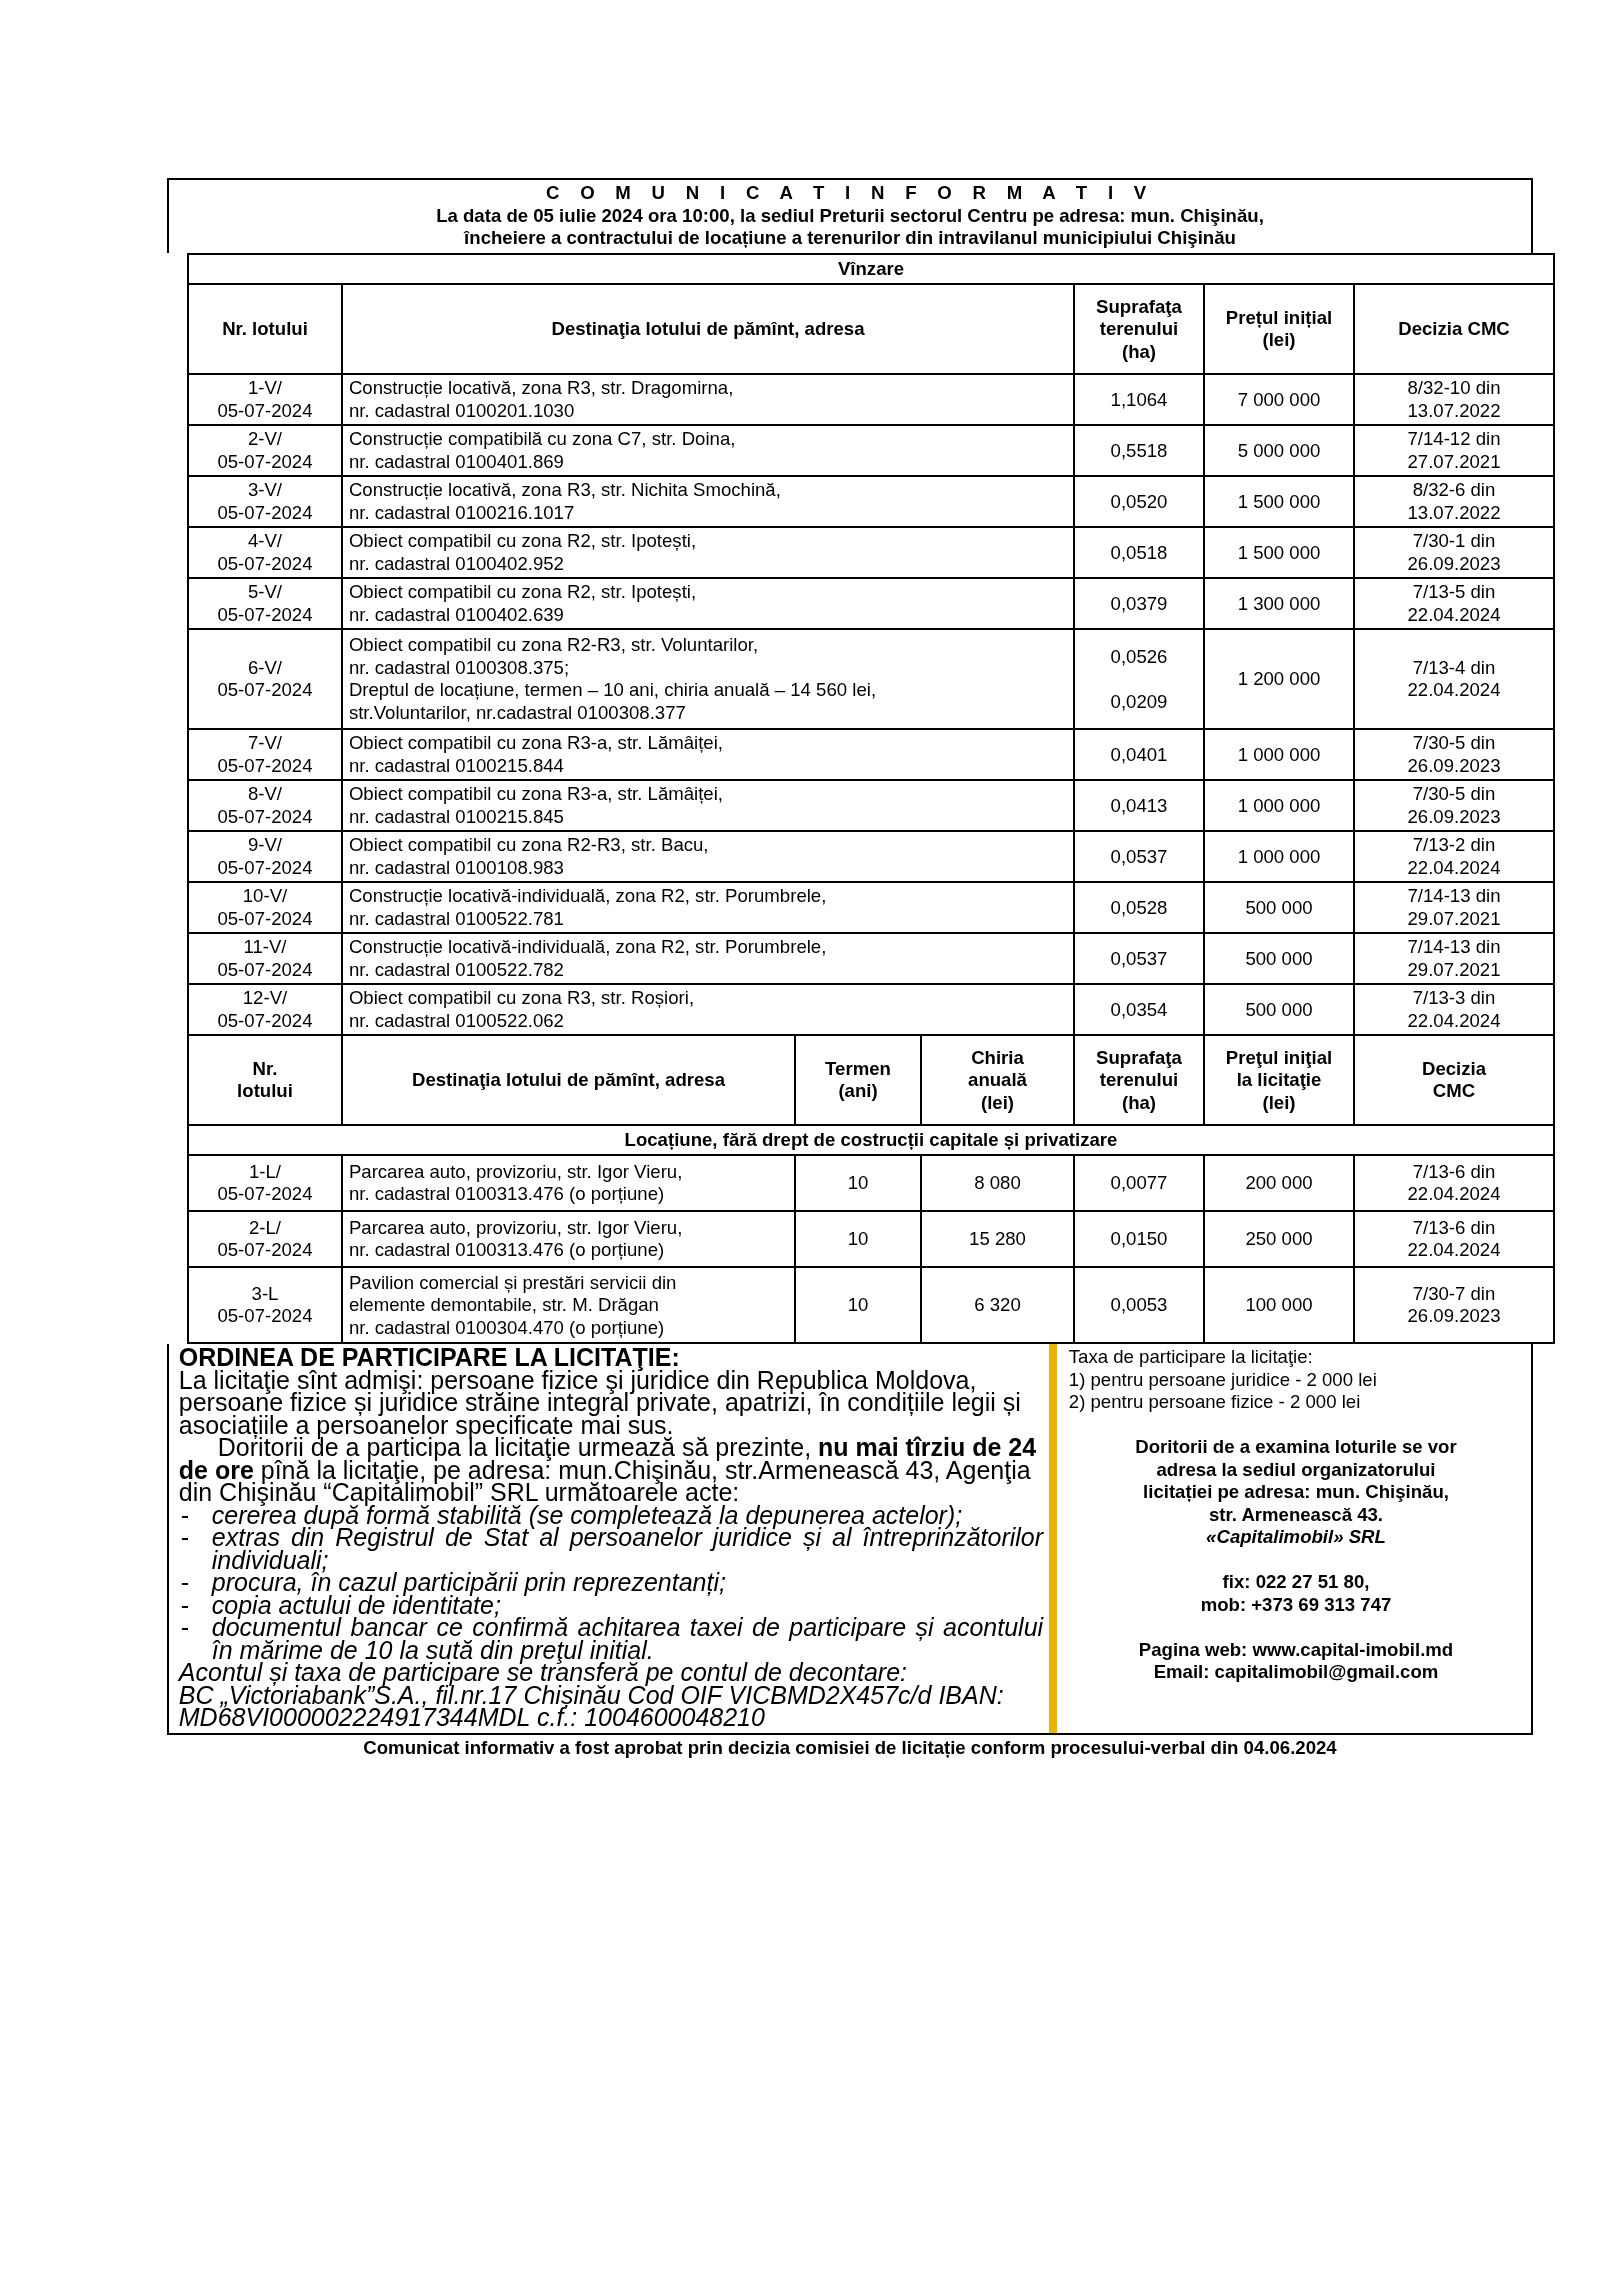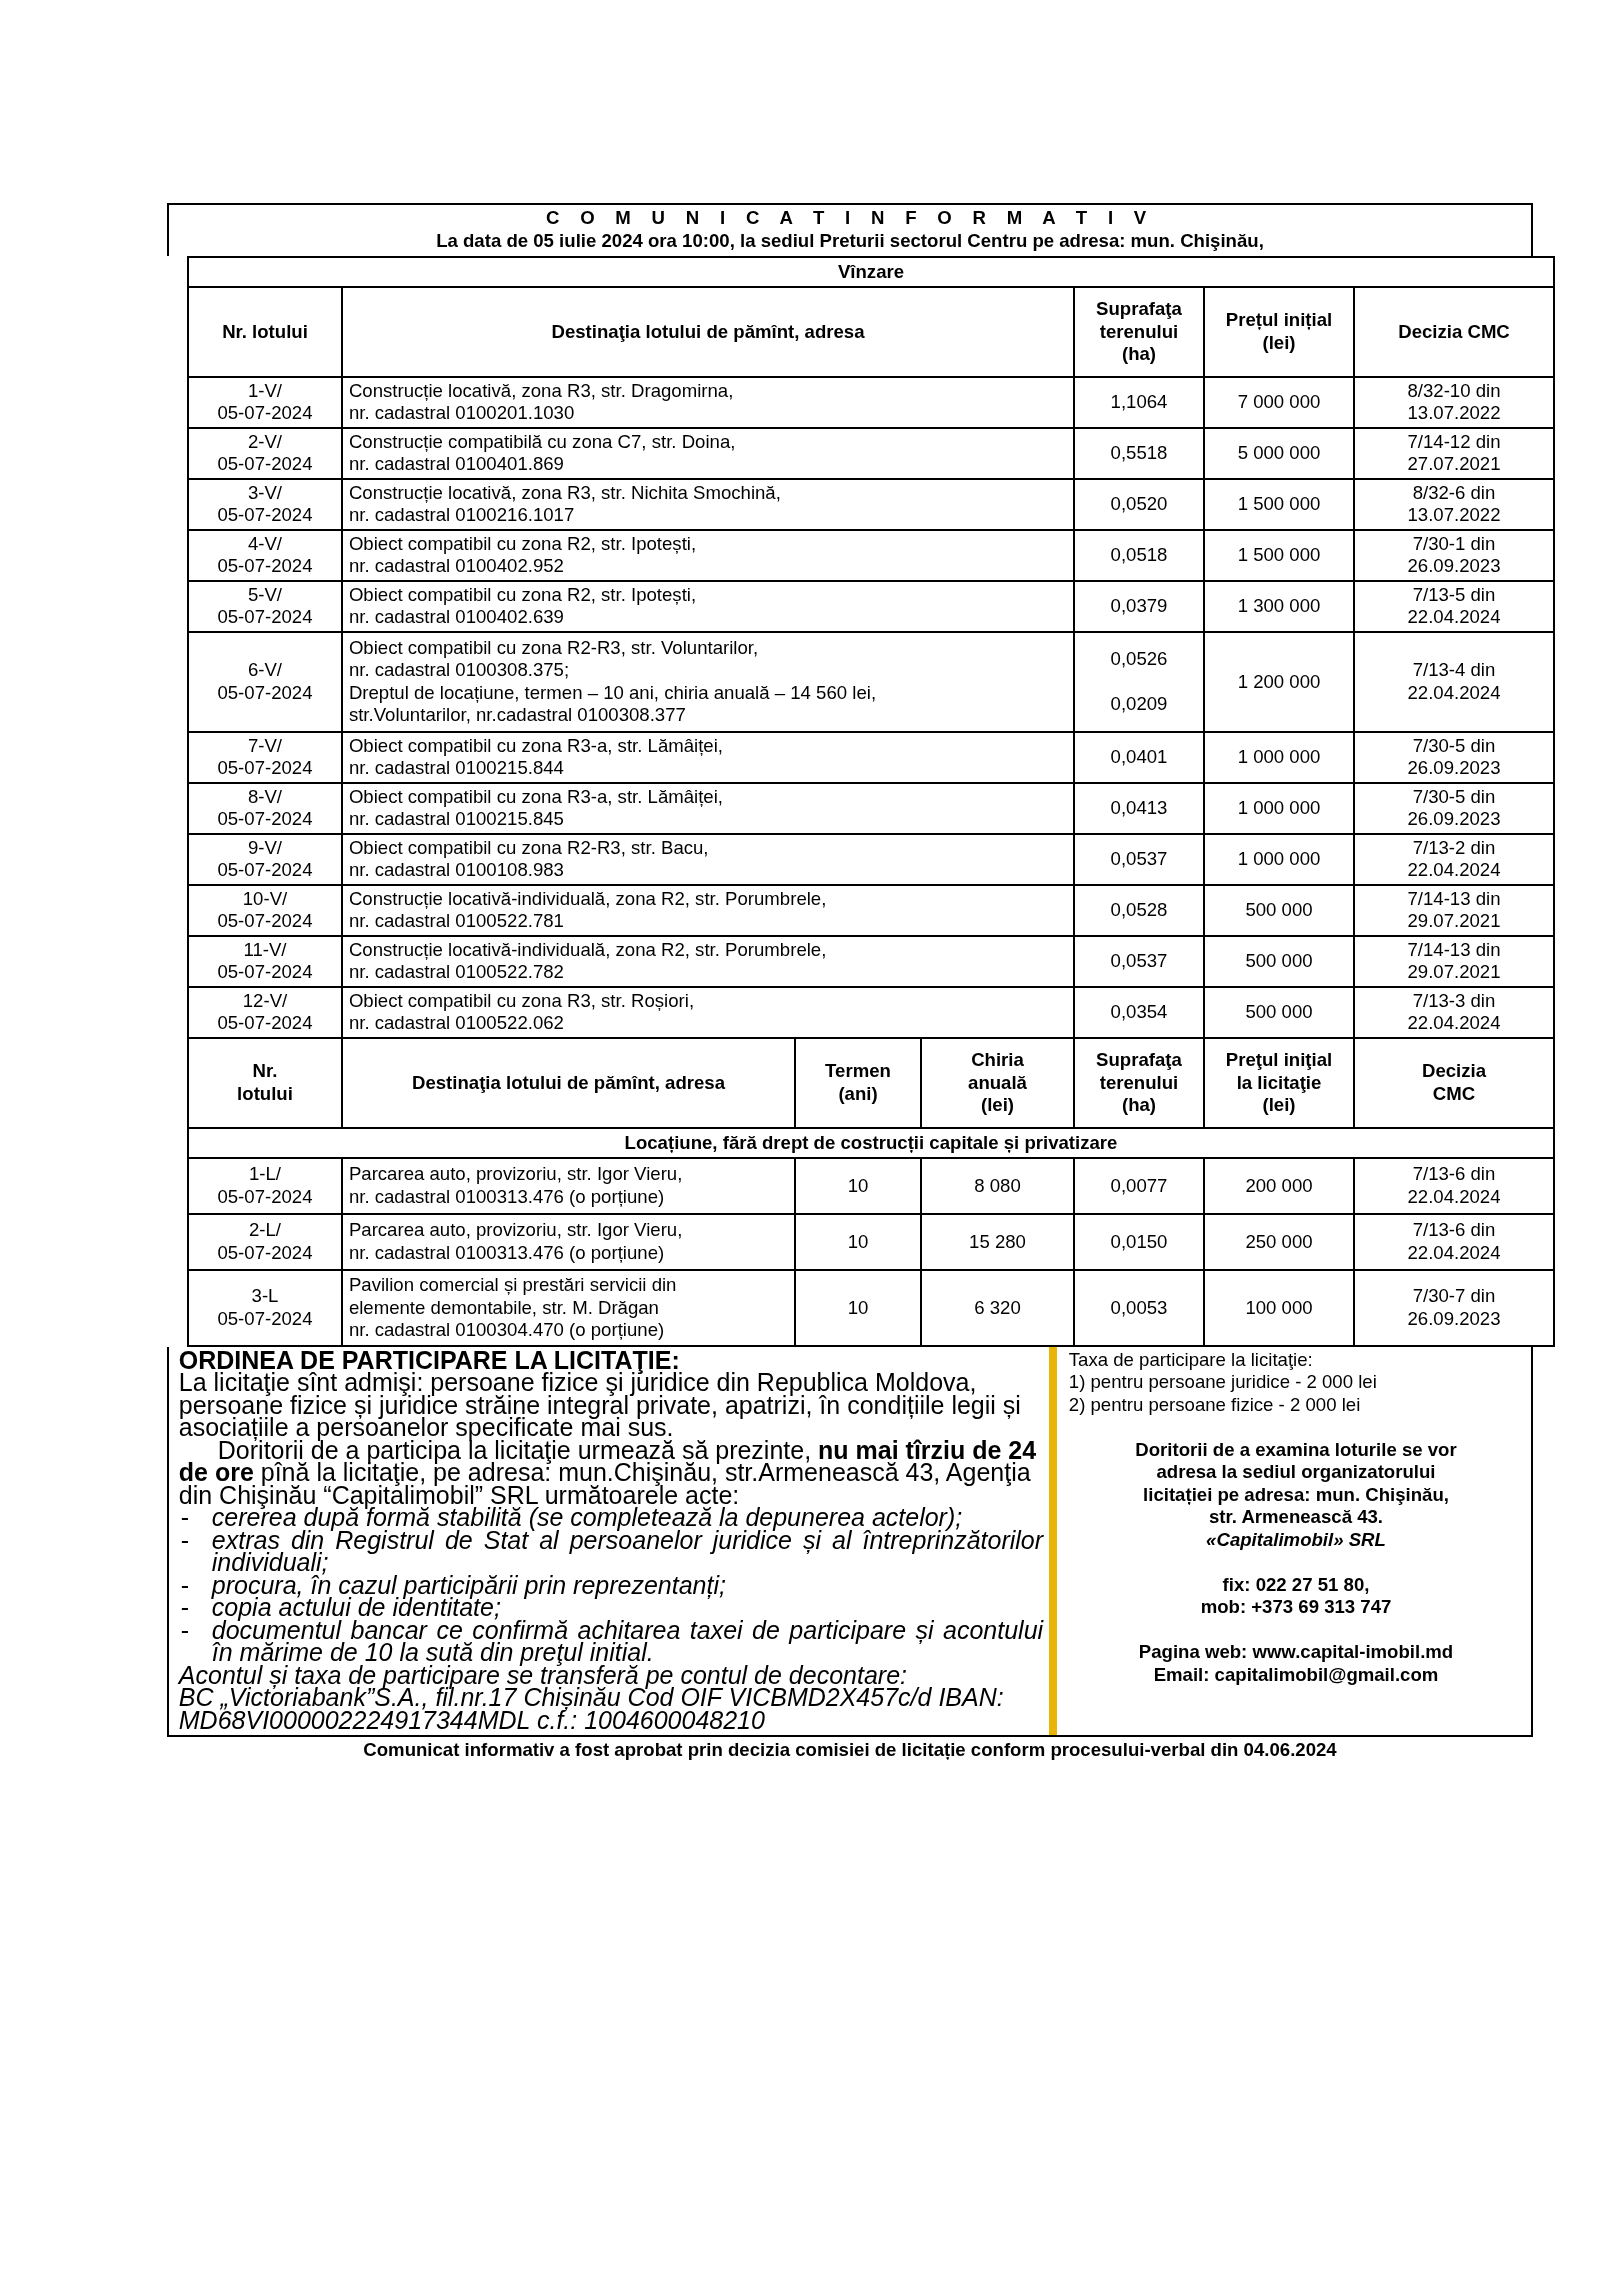--- a/index.html
+++ b/index.html
@@ -1,17 +1,17 @@
 <!DOCTYPE html>
 <html><head>
 <meta charset="utf-8">
 <style>
   html, body { margin:0; padding:0; background:#fff; }
   body { width:1621px; height:2293px; position:relative; font-family:"Liberation Sans", sans-serif; color:#000; }
-  .page { position:absolute; left:135px; top:203px; width:1366px;padding-left:32px; }
+  .page { position:absolute; left:135px; top:178px; width:1366px;padding-left:32px; }
   table { border-collapse:collapse; width:100%; table-layout:fixed;margin-left:20px; }
   td, th { border:2px solid #000; padding:0 5.9px; font-size:18.6px; line-height:22.5px; vertical-align:middle; }
   .hdr-block { text-align:center; font-weight:bold; font-size:18.6px; line-height:22.5px; padding:2px 3.9px 3.9px 3.9px; border:2px solid #000; border-bottom:none; }
   .hdr-block .t1 { letter-spacing:7.8px; }
   .section { text-align:center; font-weight:bold; height:28px; }
   th { font-weight:bold; text-align:center; }
   .c { text-align:center; }
   .l { text-align:left; }
   .row2 td { height:49px; }
   .row6 td { height:98px; }
@@ -31,20 +31,21 @@
   .sp { height:22.5px; }
 </style>
 </head>
 <body>
 
 <div class="page">
 
   <div class="hdr-block">
     <div class="t1">C O M U N I C A T   I N F O R M A T I V</div>
     <div>La data de 05 iulie 2024 ora 10:00, la sediul Preturii sectorul Centru pe adresa:  mun. Chişinău,</div>
+    <div>încheiere a contractului de locațiune a terenurilor  din intravilanul municipiului Chişinău</div>
   </div>
 
   <table>
     <colgroup>
       <col style="width:154px">
         <col style="width:732px">
         <col style="width:130px">
         <col style="width:150px">
         <col style="width:200px">
     </colgroup>

